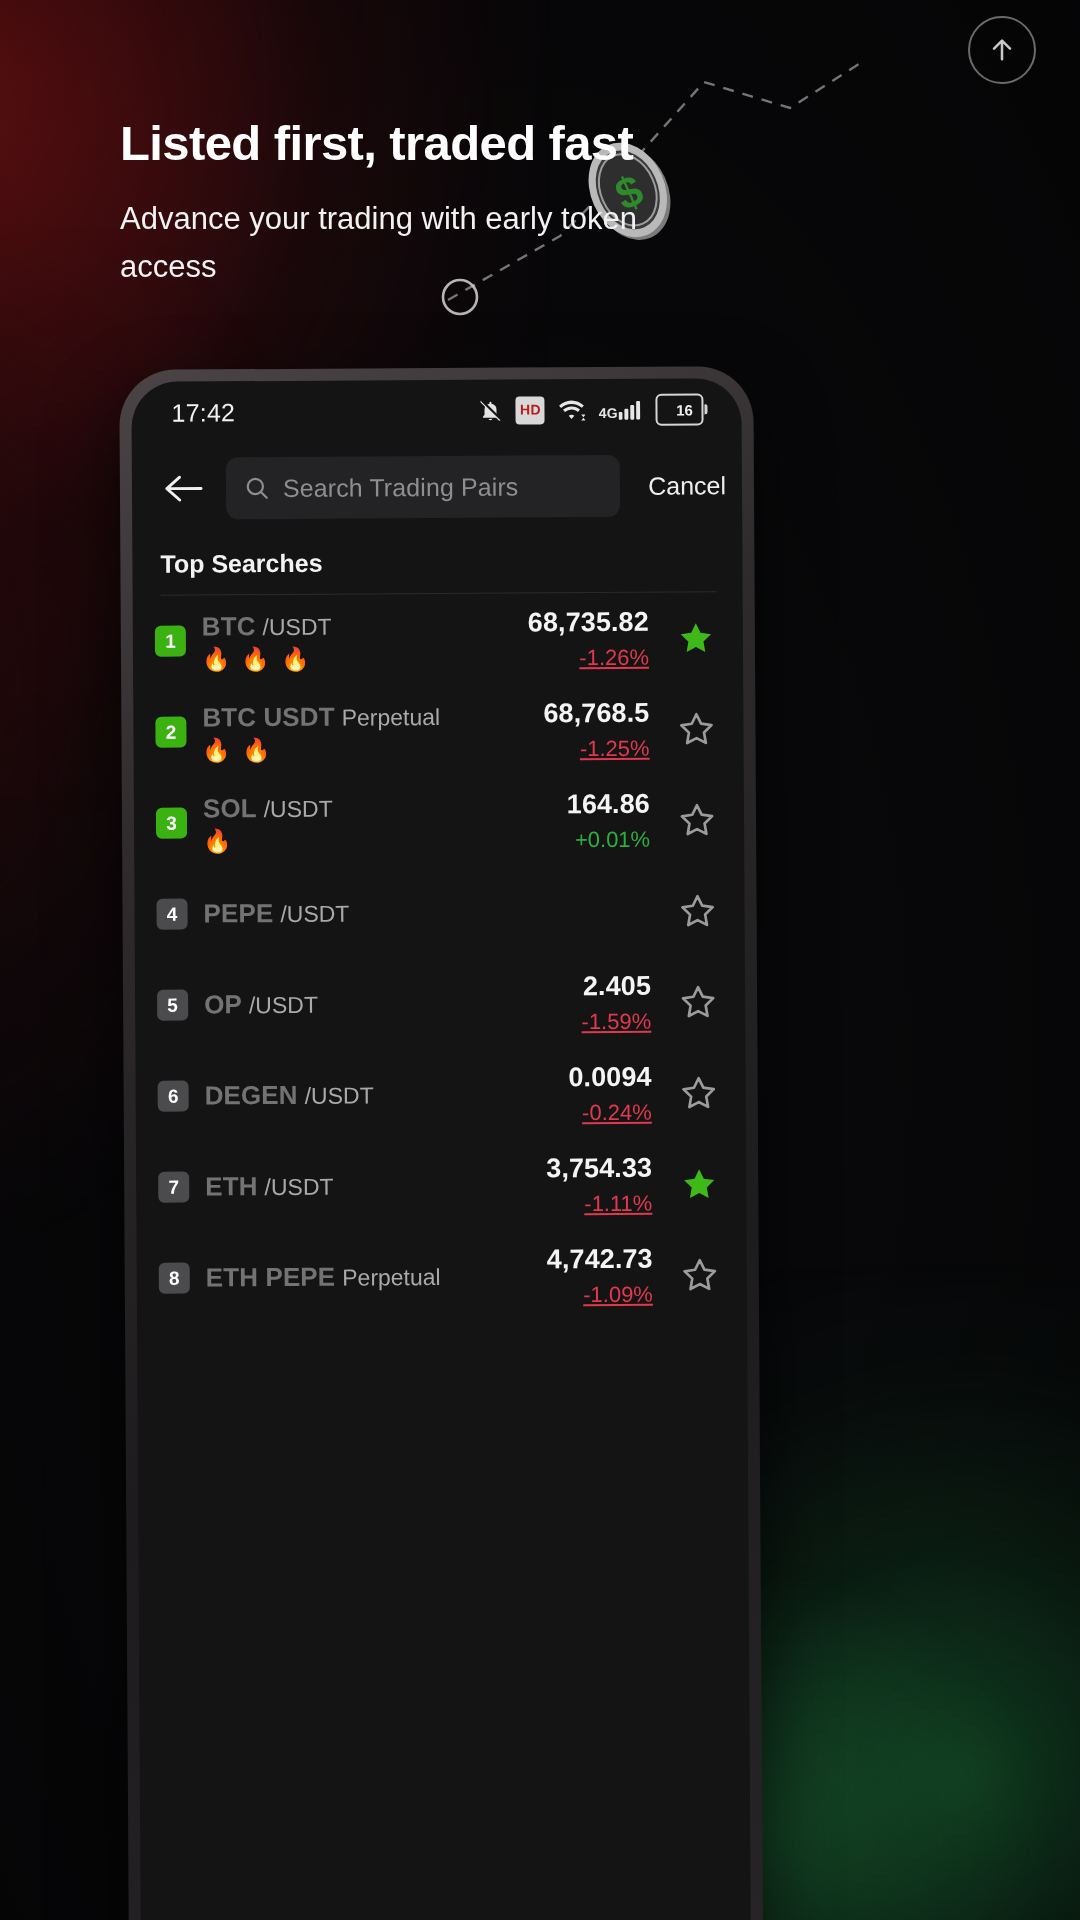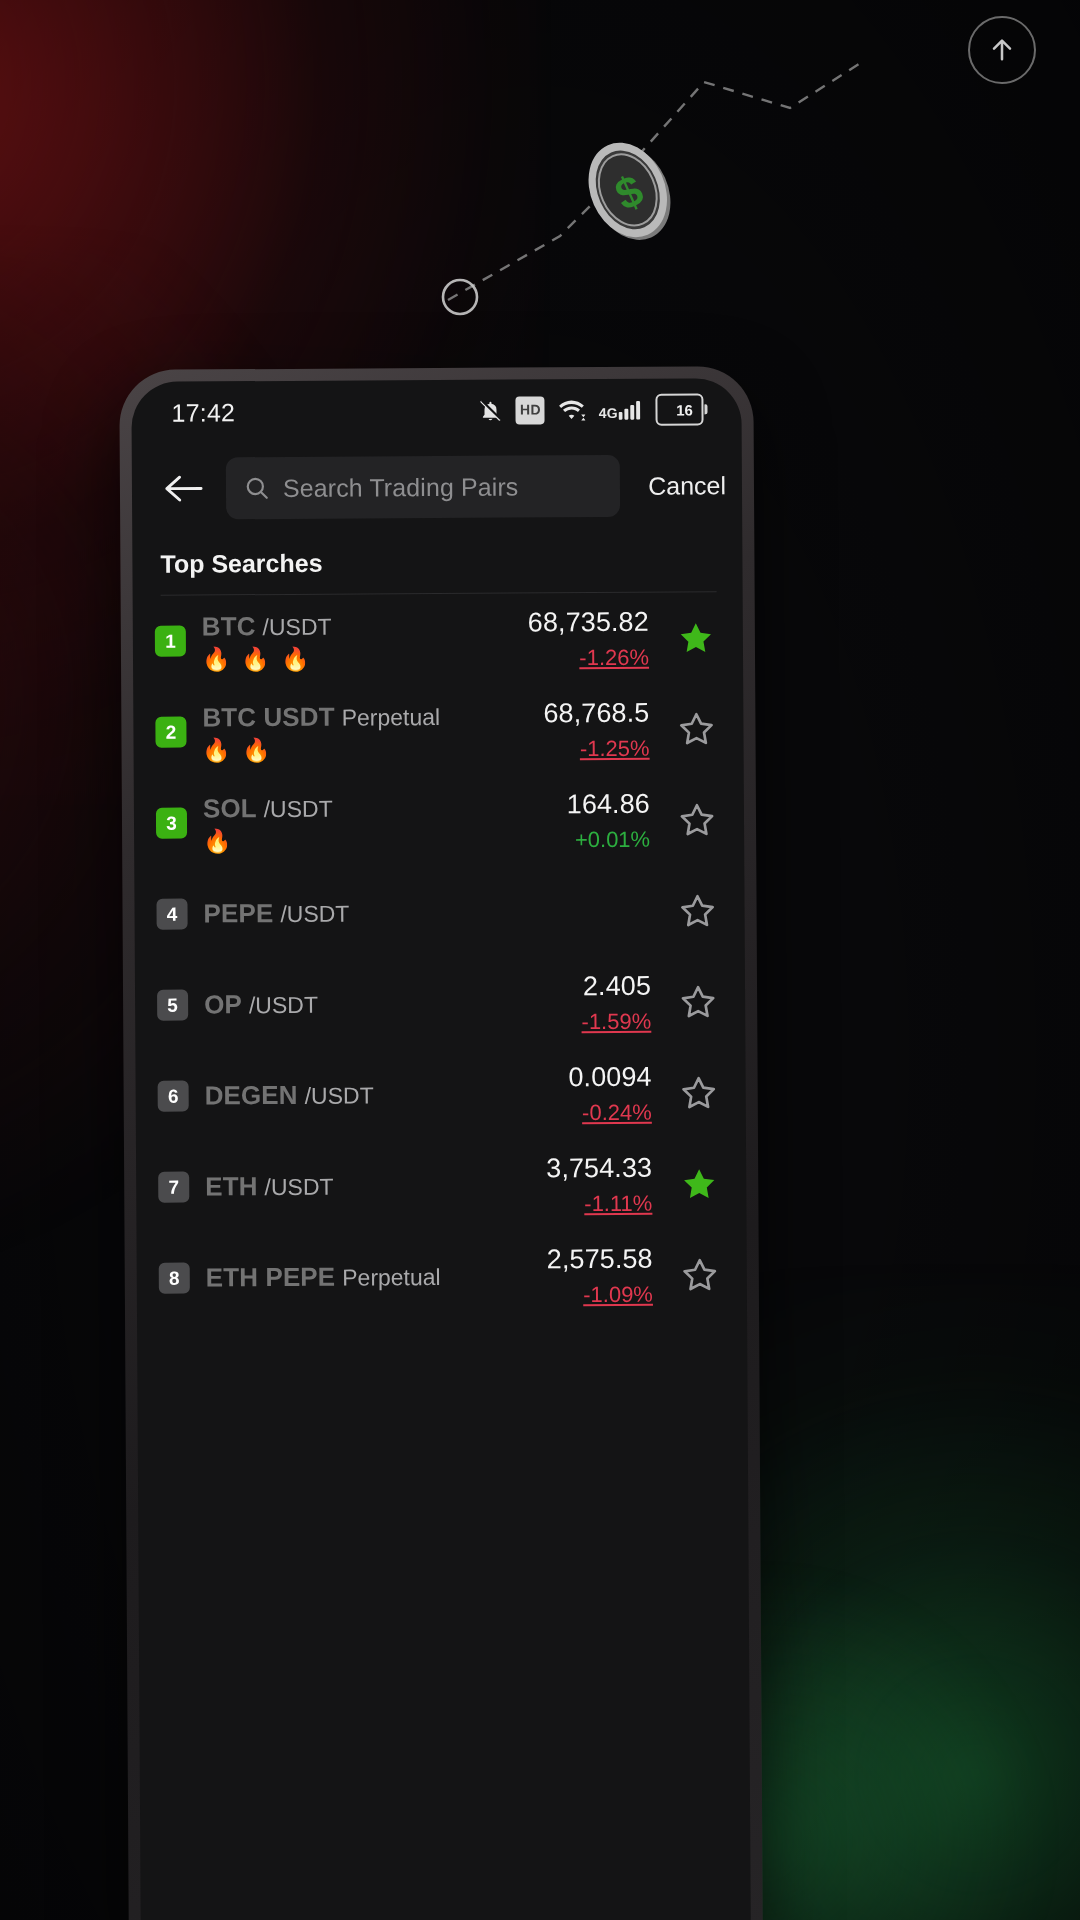--- a/index.html
+++ b/index.html
@@ -115,21 +115,21 @@
     height: 62px;
     display: flex; align-items: center; justify-content: space-between;
     padding: 0 34px 0 40px;
     color: #f1f1f1;
   }
   .status-time { font-size: 25px; font-weight: 500; letter-spacing: 0.2px; }
   .status-icons { display: flex; align-items: center; gap: 13px; }
   .si { display: flex; align-items: center; }
   .si svg { display: block; }
   .hd-badge {
-    font-size: 14px; font-weight: 700; color: #404040;
+    font-size: 14px; font-weight: 700; color: #b91c1c;
     background: #d8d8d8; border-radius: 4px;
     padding: 5px 4px; line-height: 1.25; letter-spacing: 0.3px;
   }
   .net-label { font-size: 14px; font-weight: 600; color: #e6e6e6; margin-right: 1px; }
   .battery {
     display: flex; align-items: center;
   }
   .batt-body {
     width: 48px; height: 24px; border: 2px solid #d6d6d6; border-radius: 6px;
     display: flex; align-items: center; padding: 14px; position: relative;
@@ -182,21 +182,21 @@
     margin-right: 16px;
   }
   .rank.hot { background: #3bb112; }
   .rank.cold { background: #4b4b4d; }
   .pair-col { flex: 1 1 auto; min-width: 0; display: flex; flex-direction: column; justify-content: center; }
   .pair-line { display: flex; align-items: baseline; gap: 7px; }
   .pair-base { font-size: 26px; font-weight: 700; color: #737373; letter-spacing: 0.1px; }
   .pair-quote { font-size: 23px; font-weight: 400; color: #a9a9ab; }
   .flames { margin-top: 6px; display: flex; gap: 11px; font-size: 23px; line-height: 1; }
   .price-col { flex: 0 0 auto; text-align: right; margin-right: 26px; }
-  .price { font-size: 27px; font-weight: 400; color: #f4f4f4; letter-spacing: 0.1px; }
+  .price { font-size: 27px; font-weight: 700; color: #f4f4f4; letter-spacing: 0.1px; }
   .change { font-size: 22px; font-weight: 400; margin-top: 7px; }
   .change.down { color: #e0384f; text-decoration: underline; }
   .change.up { color: #2cae3f; }
   .star { flex: 0 0 auto; width: 42px; height: 42px; display: flex; align-items: center; justify-content: center; }
   .star svg { width: 38px; height: 38px; }
 </style>
 </head>
 <body>
 
 <div id="stage">
@@ -220,20 +220,24 @@
       <text x="52" y="74" text-anchor="middle" font-family="'Liberation Sans',sans-serif" font-size="44" font-weight="700" fill="#2f8a2c">$</text>
     </g>
   </svg>
 
   <div class="arrow-badge">
     <svg viewBox="0 0 24 24">
       <path d="M12 19V5M12 5l-6 6M12 5l6 6" fill="none" stroke="#c8c8c8" stroke-width="1.9" stroke-linecap="round" stroke-linejoin="round"></path>
     </svg>
   </div>
 
+  <div class="hero">
+    <div class="hero-title">Listed first, traded fast</div>
+    <div class="hero-sub">Advance your trading with early token access</div>
+  </div>
 
   <div class="phone">
     <div class="phone-screen">
 
       <div class="statusbar">
         <div class="status-time">17:42</div>
         <div class="status-icons">
           <span class="si">
             <svg viewBox="0 0 24 24" width="24" height="24">
               <path d="M18 16v-5a6 6 0 0 0-5-5.91V4a1 1 0 0 0-2 0v1.09A6 6 0 0 0 6 11v5l-1.6 2.1A.6.6 0 0 0 4.9 19h14.2a.6.6 0 0 0 .5-.9z" fill="#e4e4e4"></path>
@@ -426,21 +430,21 @@
           </div>
           <div class="row">
             <div class="rank cold">8</div>
             <div class="pair-col">
               <div class="pair-line">
                 <span class="pair-base">ETH PEPE</span>
                 <span class="pair-quote">Perpetual</span>
               </div>
             </div>
             <div class="price-col">
-              <div class="price">2,575.58</div>
+              <div class="price">4,742.73</div>
               <div class="change down">-1.09%</div>
             </div>
             <div class="star">
               <svg viewBox="0 0 24 24">
                 <path d="M12 2.4l2.95 5.98 6.6.96-4.78 4.65 1.13 6.57L12 17.46l-5.9 3.1 1.13-6.57L2.45 9.34l6.6-.96z" fill="none" stroke="#9b9b9d" stroke-width="1.7" stroke-linejoin="round"></path>
               </svg>
             </div>
           </div>
         </div>
 

